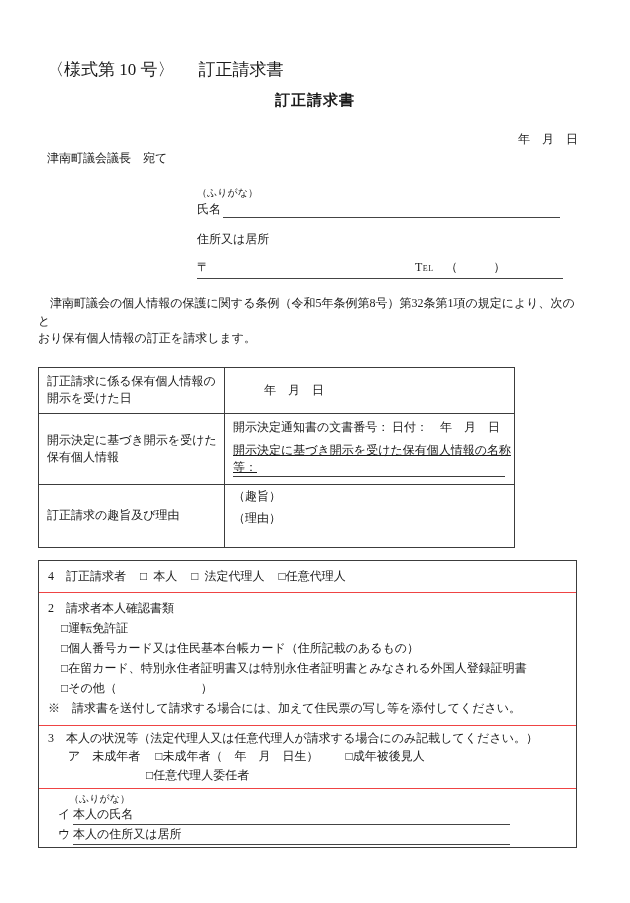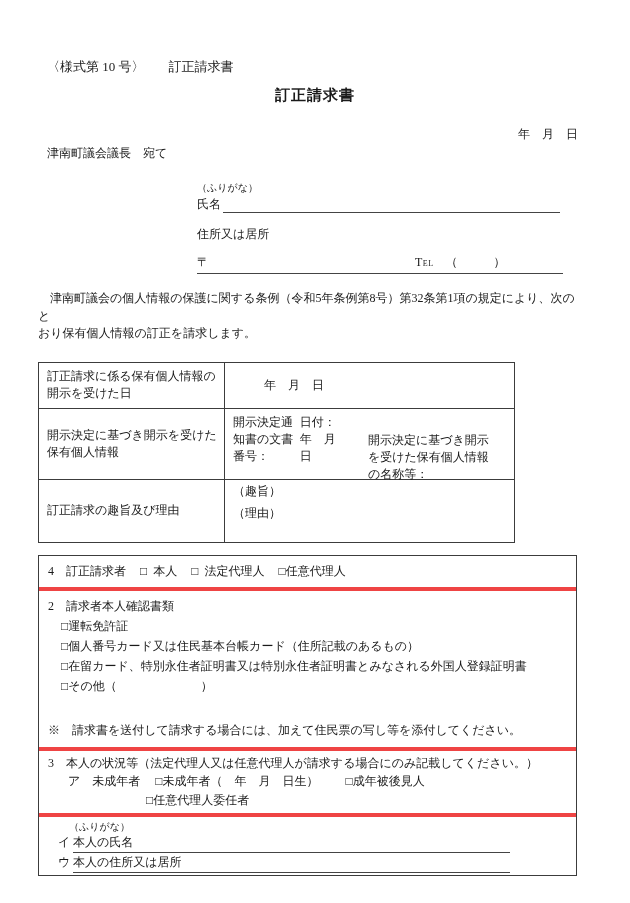--- a/index.html
+++ b/index.html
@@ -3,21 +3,21 @@
 <meta charset="utf-8">
 <style>
   html,body { margin:0; padding:0; background:#808080; }
   .page {
     width:630px; height:903px; margin:0 auto; background:#ffffff;
     font-family:"Liberation Serif","DejaVu Serif",serif;
     font-size:12px; color:#1a1a1a; position:relative; overflow:hidden;
     box-sizing:border-box;
   }
   
-  .form-no-line { padding-top:58px; margin-left:47px; font-size:13px; }
+  .form-no-line { padding-top:58px; margin-left:47px; font-size:17px; }
   .form-no-line .second { margin-left:24px; }
   .doc-title { text-align:center; font-size:15px; font-weight:bold; letter-spacing:1px; margin-top:10px; }
   .date-line { text-align:right; margin-right:52px; margin-top:21px; }
   .addressee { margin-left:47px; margin-top:2px; }
 
   
   .applicant { margin-left:197px; margin-top:19px; }
   .furigana { font-size:10px; }
   .name-line { display:flex; width:363px; margin-top:1px; }
   .name-line .fill-underline { flex:1; border-bottom:1px solid #444; margin-left:2px; }
@@ -30,41 +30,41 @@
   .intro { margin:16px 50px 0 38px; line-height:17.5px;font-family:Liberation Serif, serif; }
 
   
   table.t1 { border-collapse:collapse; margin:19px 0 0 38px; width:477px; table-layout:fixed; }
   table.t1 td { border:1px solid #3c3c3c; padding:0; vertical-align:middle; }
   table.t1 .c1 { width:175px; padding:3px 2px 3px 8px; line-height:17px; }
   table.t1 tr.r1 { height:46px; }
   table.t1 tr.r2 { height:70px; }
   table.t1 tr.r3 { height:62px; }
   .r1-value { padding-left:39px; }
-  .cell-col { display:flex; flex-direction:row; height:70px; box-sizing:border-box; padding-top:5px; }
+  .cell-col { display:flex; flex-direction:column; height:70px; box-sizing:border-box; padding-top:5px; }
   .docnum-line { display:flex; justify-content:space-between; padding:0 14px 0 8px; line-height:17px; }
-  .infoname-line { padding-left:8px; margin-top:18px; line-height:17px; }
+  .infoname-line { padding-left:8px; margin-top:6px; line-height:17px;text-decoration:underline; }
   .t1-underline { margin:auto 9px 7px 8px; border-bottom:1px solid #3c3c3c; }
   .cell-pr { padding:3px 0 0 8px; box-sizing:border-box; height:62px; display:block; vertical-align:top; }
   .reason-label { margin-top:5px; }
   table.t1 td.vtop { vertical-align:top; }
 
   
   .t2 { margin:12px 0 0 38px; width:539px; border:1px solid #3c3c3c; box-sizing:border-box; }
-  .t2-row { border-top:4px solid #ef4444; }
+  .t2-row { border-top:1px solid #ef4444; }
   .t2-row:first-child { border-top:none; }
   .row-requester { height:31px; display:flex; align-items:center; padding-left:9px; }
   .row-requester .opt { margin-left:14px; }
   .row-requester .opt:first-of-type { margin-left:20px; }
   .cb { display:inline-block; }
   .opt .cb.gap { margin-right:6px; }
   .row-iddocs { padding:5px 0 7px 0; line-height:20px; }
   .row-iddocs .heading { padding-left:9px; }
   .check-line { padding-left:22px; }
-  .note-line { padding-left:9px;margin-top:24px; }
+  .note-line { padding-left:9px; }
   .row-status { padding:3px 0 4px 0; line-height:18.5px; }
   .row-status .heading { padding-left:9px; }
   .status-line1 { padding-left:29px; }
   .status-line1 .opt1 { margin-left:12px;margin-top:41px; }
   .status-line1 .opt2 { margin-left:24px; }
   .status-line2 { padding-left:107px; }
   .row-person { padding:3px 0 2px 0; }
   .furigana2 { padding-left:30px; font-size:10px; line-height:13px; }
   .person-row { display:flex; margin-left:19px; line-height:19px; }
   .person-prefix { width:12px; margin-right:3px; text-align:center; }

